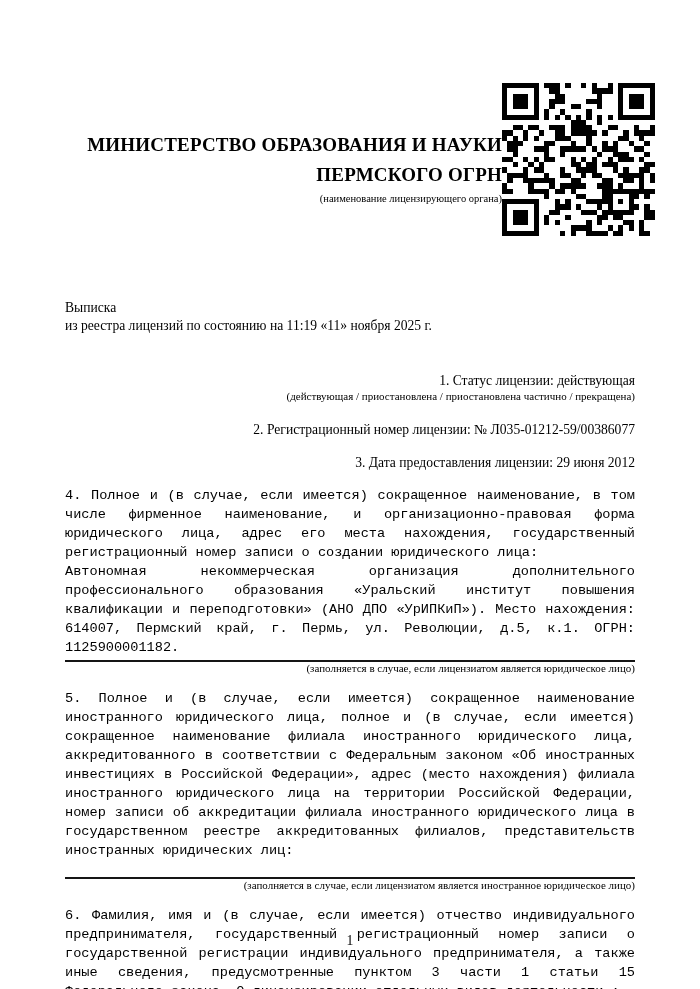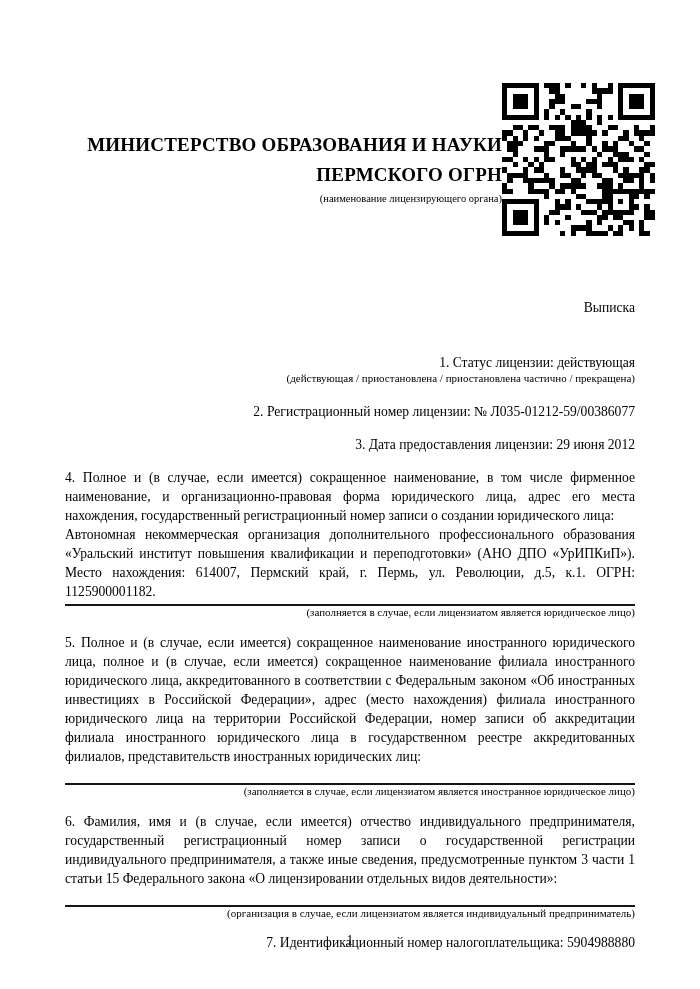--- a/index.html
+++ b/index.html
@@ -37,26 +37,27 @@
     font-size: 10.5px;
     line-height: 13px;
     margin-top: 2px;
   }
   .content {
     position: absolute;
     top: 299px;
     left: 65px;
     width: 570px;
   }
-  .doc-title-block { text-align: right; line-height: 18px; }
+  .doc-title-block { text-align: left; line-height: 18px; }
   .item-line { line-height: 18px; text-align: right; }
   .para {
     text-align: justify;
     line-height: 19px;
     margin: 0;
+    font-family: Liberation Mono, monospace;
   }
   .note {
     text-align: right;
     font-size: 11px;
     line-height: 13px;
   }
   .rule {
     border-top: 2px solid #151515;
     height: 0;
     margin-top: 3px;
@@ -476,20 +477,21 @@
   <div class="org-header">
     <div class="org-title">МИНИСТЕРСТВО ОБРАЗОВАНИЯ И НАУКИ</div>
     <div class="org-title">ПЕРМСКОГО ОГРН</div>
     <div class="org-subtitle">(наименование лицензирующего органа)</div>
   </div>
 
   <div class="content">
 
     <div class="doc-title-block">
       <div>Выписка</div>
+      <div>из реестра лицензий по состоянию на 11:19 «11» ноября 2025 г.</div>
     </div>
 
     <div class="item-line mt-first-item">1. Статус лицензии: действующая</div>
     <div class="note">(действующая / приостановлена / приостановлена частично / прекращена)</div>
 
     <div class="item-line" style="margin-top:18px;">2. Регистрационный номер лицензии: № Л035-01212-59/00386077</div>
 
     <div class="item-line" style="margin-top:15px;">3. Дата предоставления лицензии: 29 июня 2012</div>
 
     <div class="mt-item">

